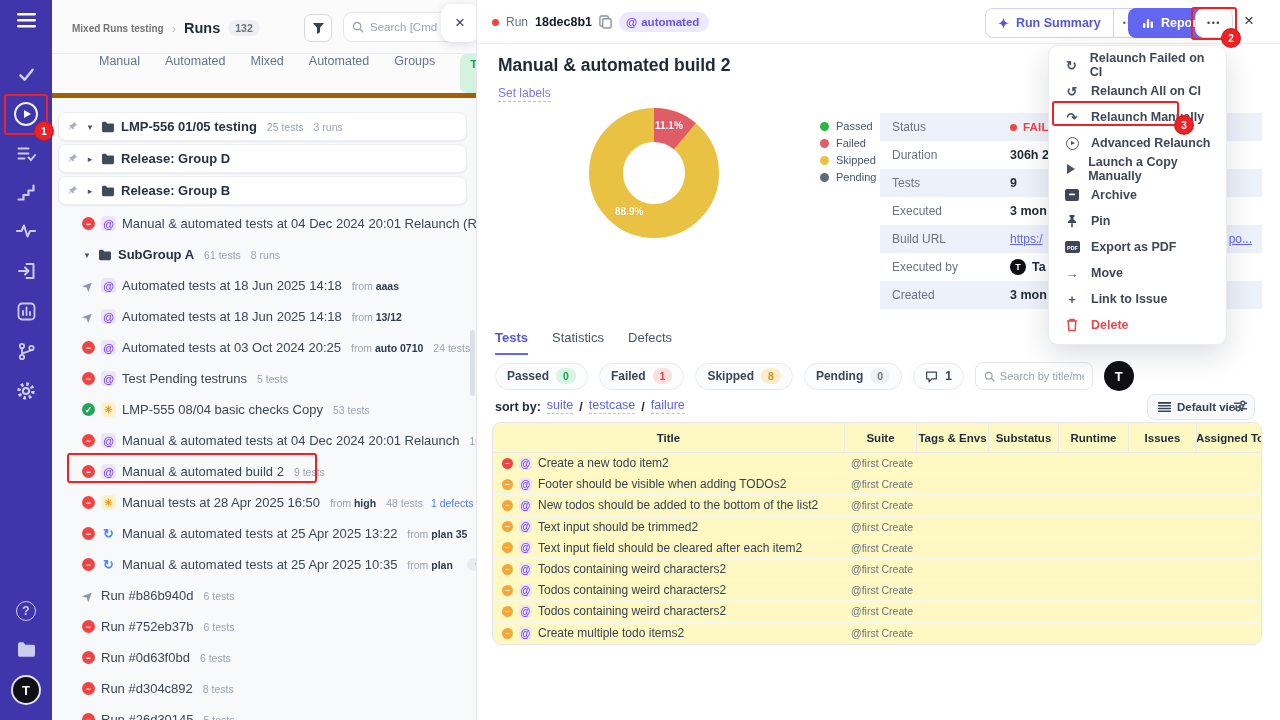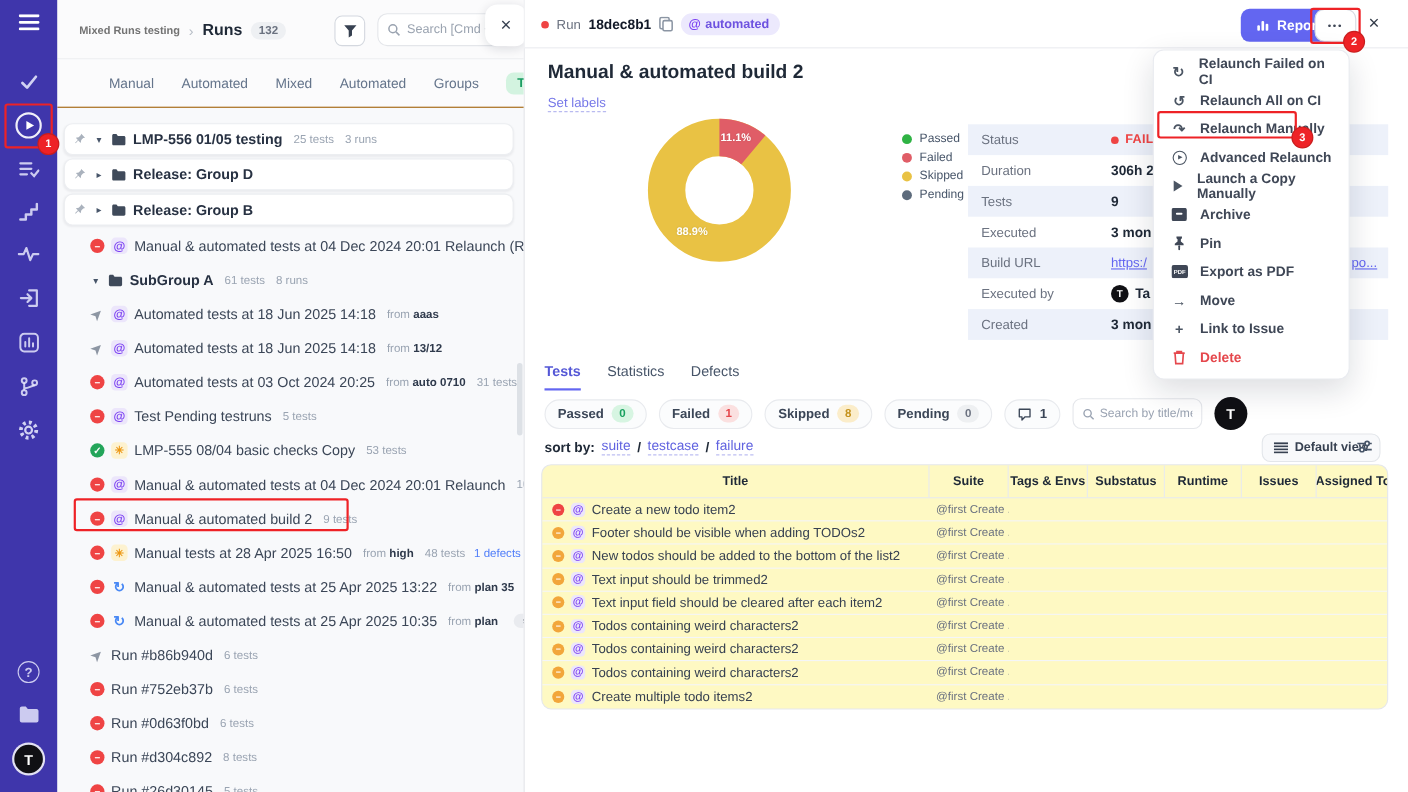--- a/index.html
+++ b/index.html
@@ -20,21 +20,21 @@
 .crumb .proj{font-size:10px;font-weight:700;color:#737373}
 .crumb .sep{color:#b7bdc6;font-size:13px}
 .crumb .sect{font-size:14.5px;font-weight:800;color:#1f2937}
 .badge-count{background:#eef0f3;color:#6b7280;font-size:10.5px;font-weight:700;padding:2px 7px;border-radius:9px}
 .filter-btn{position:absolute;left:252px;top:14px;width:28px;height:28px;border:1px solid #d4d8df;border-radius:7px;background:#fff;display:flex;align-items:center;justify-content:center}
 .search-sm{position:absolute;left:291px;top:12px;width:126px;height:30px;border:1px solid #e4e6ea;border-radius:9px;background:#fff;display:flex;align-items:center;gap:6px;padding:0 8px;color:#9aa3b0}
 .search-sm input{border:none;outline:none;width:86px;font-size:11.5px;color:#374151;background:transparent}
 .search-sm input::placeholder{color:#9aa3b0}
 .close-card{position:absolute;left:389px;top:4px;width:38px;height:38px;background:#fff;border-radius:11px;box-shadow:0 2px 10px rgba(15,23,42,.14);display:flex;align-items:center;justify-content:center;color:#374151;font-size:17px;z-index:8}
 .close-card::before{content:"×"}
-.rp-tabs{position:absolute;left:0;top:54px;width:425px;height:44px;display:flex;align-items:center;gap:25px;padding-left:22px;border-bottom:1px solid #a16207;background:#fbfbfc}
+.rp-tabs{position:absolute;left:0;top:54px;width:425px;height:44px;display:flex;gap:25px;padding-left:22px;border-bottom:5px solid #a16207;background:#fbfbfc}
 .rp-tab{font-size:12.5px;color:#64748b;white-space:nowrap}
 .chip-green{margin-left:auto;margin-right:-12px;background:#d3f3e0;color:#1c9d63;font-size:11.5px;font-weight:700;padding:4px 10px;border-radius:7px}
 .runs-list{position:absolute;left:0;top:98px;width:425px;padding-top:14px}
 .run-row{height:31px;display:flex;align-items:center;gap:6px;padding:0 6px 0 30px;font-size:13px;color:#334155;white-space:nowrap;overflow:hidden;position:relative}
 .run-row.group{height:29px;background:#fff;border:1px solid #eceef1;border-radius:8px;box-shadow:0 1px 2px rgba(16,24,40,.06);margin:0 10px 3px 6px;padding-left:8px}
 .run-row.subgroup{padding-left:30px}
 .rtitle{color:#3b4657}
 .rtitle.bt{font-weight:700;color:#273142;font-size:13px}
 .rmeta{font-size:10.5px;color:#9aa4b2;margin-left:4px}
 .rfrom{font-size:10.5px;color:#9aa4b2;margin-left:4px}
@@ -362,21 +362,21 @@
           <span class="rfrom"><i>from</i> <b>13/12</b></span>
 
         </div>
 
         <div class="run-row">
 
           <span class="sticon st-failed"></span>
           <span class="tyicon ty-auto"></span>
           <span class="rtitle">Automated tests at 03 Oct 2024 20:25</span>
           <span class="rfrom"><i>from</i> <b>auto 0710</b></span>
-          <span class="rmeta">31 tests</span>
+          <span class="rmeta">24 tests</span>
 
         </div>
 
         <div class="run-row">
 
           <span class="sticon st-failed"></span>
           <span class="tyicon ty-auto"></span>
           <span class="rtitle">Test Pending testruns</span>
 
           <span class="rmeta">5 tests</span>
@@ -509,20 +509,28 @@
       <span class="dot-red"></span>
       <span class="run-lbl">Run</span>
       <span class="run-id">18dec8b1</span>
       <svg width="13" height="14" viewBox="0 0 14 15">
           <g stroke="#8b95a3" stroke-width="1.5" fill="none">
             <rect x="4" y="4" width="9" height="10" rx="1.5"></rect>
             <path d="M10 4V2.5A1.5 1.5 0 0 0 8.5 1h-6A1.5 1.5 0 0 0 1 2.5v8A1.5 1.5 0 0 0 2.5 12H4"></path>
           </g>
         </svg>
       <span class="badge-auto">automated</span>
+    </div>
+    <div class="btn-summary">
+      <span class="seg1">
+          <span class="spark"></span>
+          <span>Run Summary</span>
+        </span>
+      <span class="divv"></span>
+      <span class="seg2 dots"></span>
     </div>
     <button class="btn-report">
         <svg width="12" height="12" viewBox="0 0 12 12">
           <g fill="#fff">
             <rect x="1" y="6" width="2.4" height="5" rx="1"></rect>
             <rect x="4.8" y="2" width="2.4" height="9" rx="1"></rect>
             <rect x="8.6" y="4.5" width="2.4" height="6.5" rx="1"></rect>
           </g>
         </svg>
         <span>Report</span>

